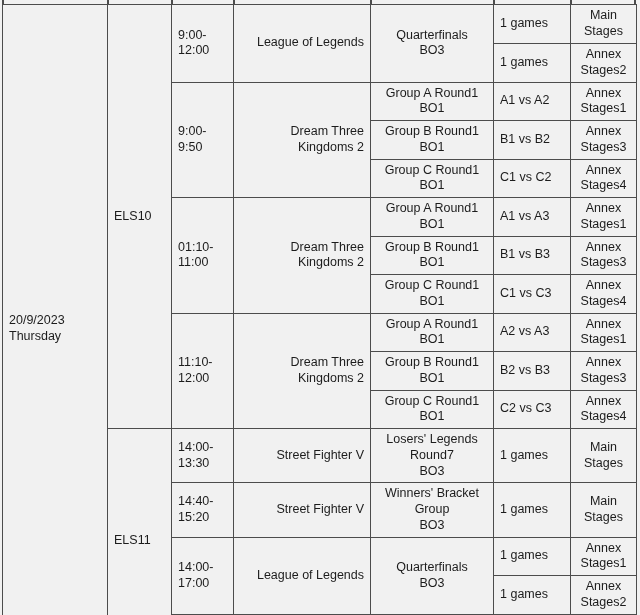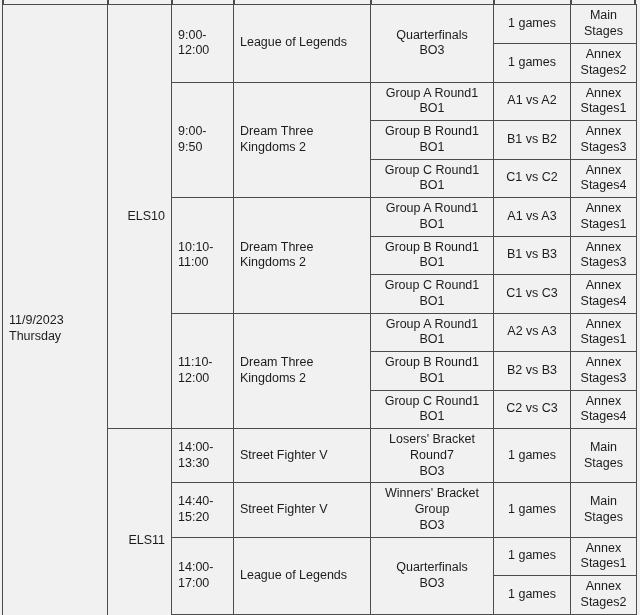--- a/index.html
+++ b/index.html
@@ -22,25 +22,25 @@
   table.sched td{
     border:1.5px solid #4c4c4c;
     vertical-align:middle;
     font-size:12.5px;
     line-height:1.26;
     padding:3px 6px;
     background:#f1f1f1;
     overflow:hidden;
   }
   .c-date{text-align:left;padding-left:9px;padding-top:110px;}
-  .c-session{text-align:right;margin-top:24px;}
+  .c-session{text-align:left;margin-top:24px;}
   .c-time{text-align:left;}
-  .c-game{text-align:left;padding-left:9px;margin-top:32px;}
+  .c-game{text-align:right;padding-left:9px;margin-top:32px;}
   .c-round{text-align:center;padding-left:9px;}
-  .c-match{text-align:center;}
+  .c-match{text-align:left;}
   .c-venue{text-align:center;padding-left:8px;}
   .rh34{height:34px}.rh39{height:39px}.rh36{height:36px}.rh37{height:37px}
   .rh51{height:51px}.rh53{height:53px}.rh30{height:30px}.rh38{height:38px}.rh33{height:33px}
 </style>
 </head>
 <body>
 
 <div class="frag frag-top">
   <span class="stub" style="left:0"></span>
   <span class="stub" style="left:105px"></span>
@@ -59,21 +59,21 @@
       <col style="width:62px">
     <col style="width:137px">
       <col style="width:123px">
       <col style="width:77px">
       <col style="width:66px">
   </colgroup>
 
   <tbody>
       <tr class="rh34">
     <td class="c-date" rowspan="16">
-      <div>11/9/2023</div>
+      <div>20/9/2023</div>
       <div>Thursday</div>
     </td>
     <td class="c-session" rowspan="11">ELS10</td>
     <td class="c-time" rowspan="2">
       <div>9:00-</div>
       <div>12:00</div>
     </td>
     <td class="c-game" rowspan="2">League of Legends</td>
     <td class="c-round" rowspan="2">
       <div>Quarterfinals</div>
@@ -113,21 +113,21 @@
     <td class="c-round">
       <div>Group C Round1</div>
       <div>BO1</div>
     </td>
     <td class="c-match">C1 vs C2</td>
     <td class="c-venue">Annex Stages4</td>
   </tr>
 
   <tr class="rh36">
     <td class="c-time" rowspan="3">
-      <div>10:10-</div>
+      <div>01:10-</div>
       <div>11:00</div>
     </td>
     <td class="c-game" rowspan="3">Dream Three Kingdoms 2</td>
     <td class="c-round">
       <div>Group A Round1</div>
       <div>BO1</div>
     </td>
     <td class="c-match">A1 vs A3</td>
     <td class="c-venue">Annex Stages1</td>
   </tr>
@@ -179,21 +179,21 @@
   </tr>
 
   <tr class="rh51">
     <td class="c-session" rowspan="5">ELS11</td>
     <td class="c-time">
       <div>14:00-</div>
       <div>13:30</div>
     </td>
     <td class="c-game">Street Fighter V</td>
     <td class="c-round">
-      <div>Losers' Bracket Round7</div>
+      <div>Losers' Legends Round7</div>
       <div>BO3</div>
     </td>
     <td class="c-match">1 games</td>
     <td class="c-venue">Main Stages</td>
   </tr>
 
   <tr class="rh53">
     <td class="c-time">
       <div>14:40-</div>
       <div>15:20</div>

